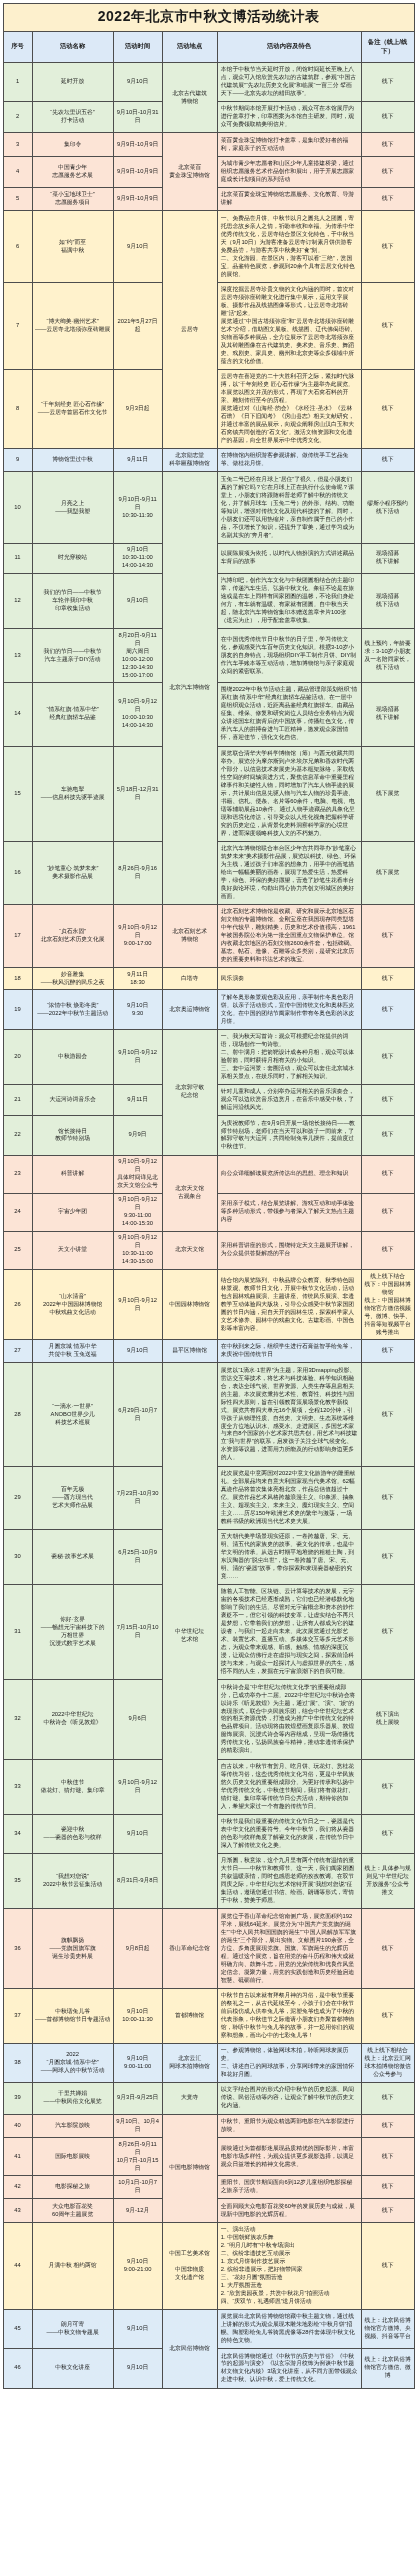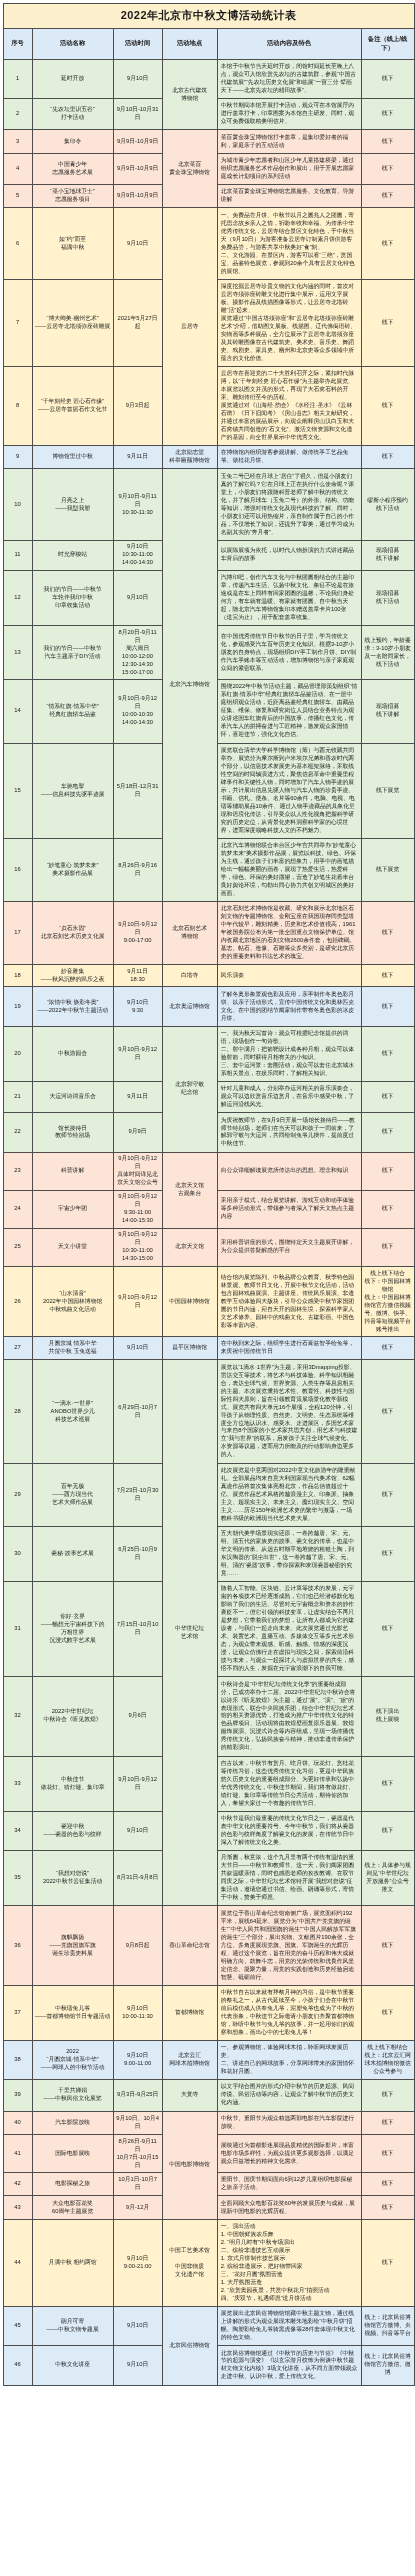--- a/index.html
+++ b/index.html
@@ -22,21 +22,21 @@
   col.c-loc  { width: 55px; }
   col.c-cont { width: 144px; }
   col.c-rem  { width: 53px; }
   th, td {
     border: 0.5px solid #4d4d4d;
     vertical-align: middle;
     word-break: break-all;
   }
   th.title {
     background: #fdf0cd;
-    font-size: 11px;
+    font-size: 14px;
     font-weight: bold;
     padding: 4.2px 2.1px;
     text-align: center;
     letter-spacing: 0.5px;
   }
   tr.head th {
     background: #dce9f7;
     font-size: 6.3px;
     font-weight: bold;
     padding: 6.3px 1.6px;

